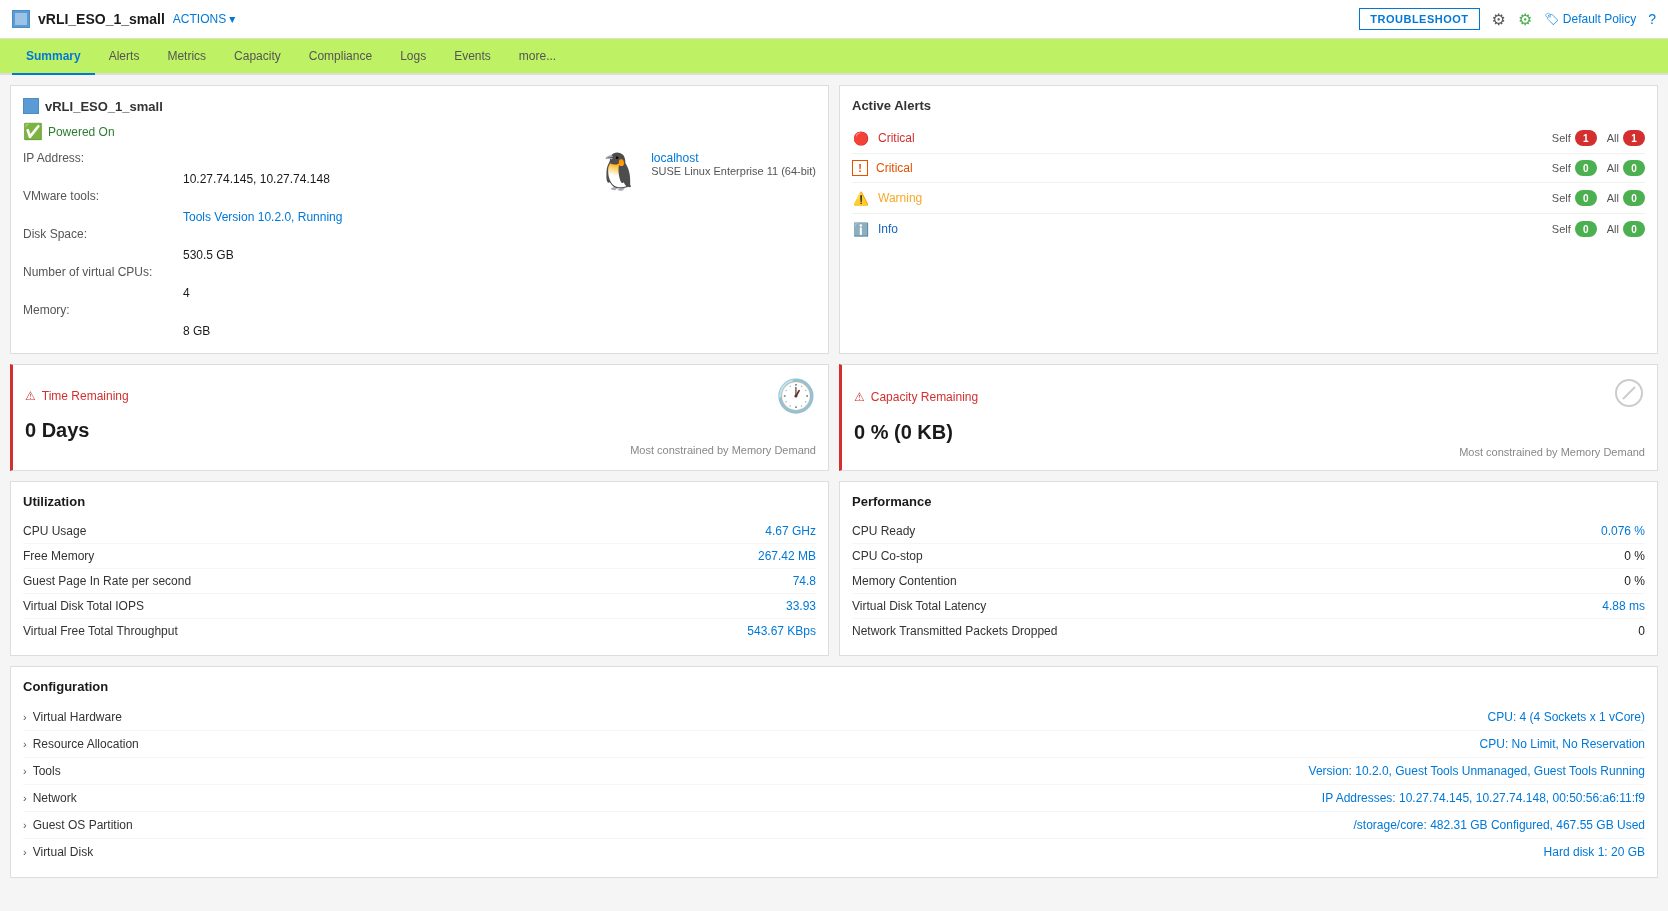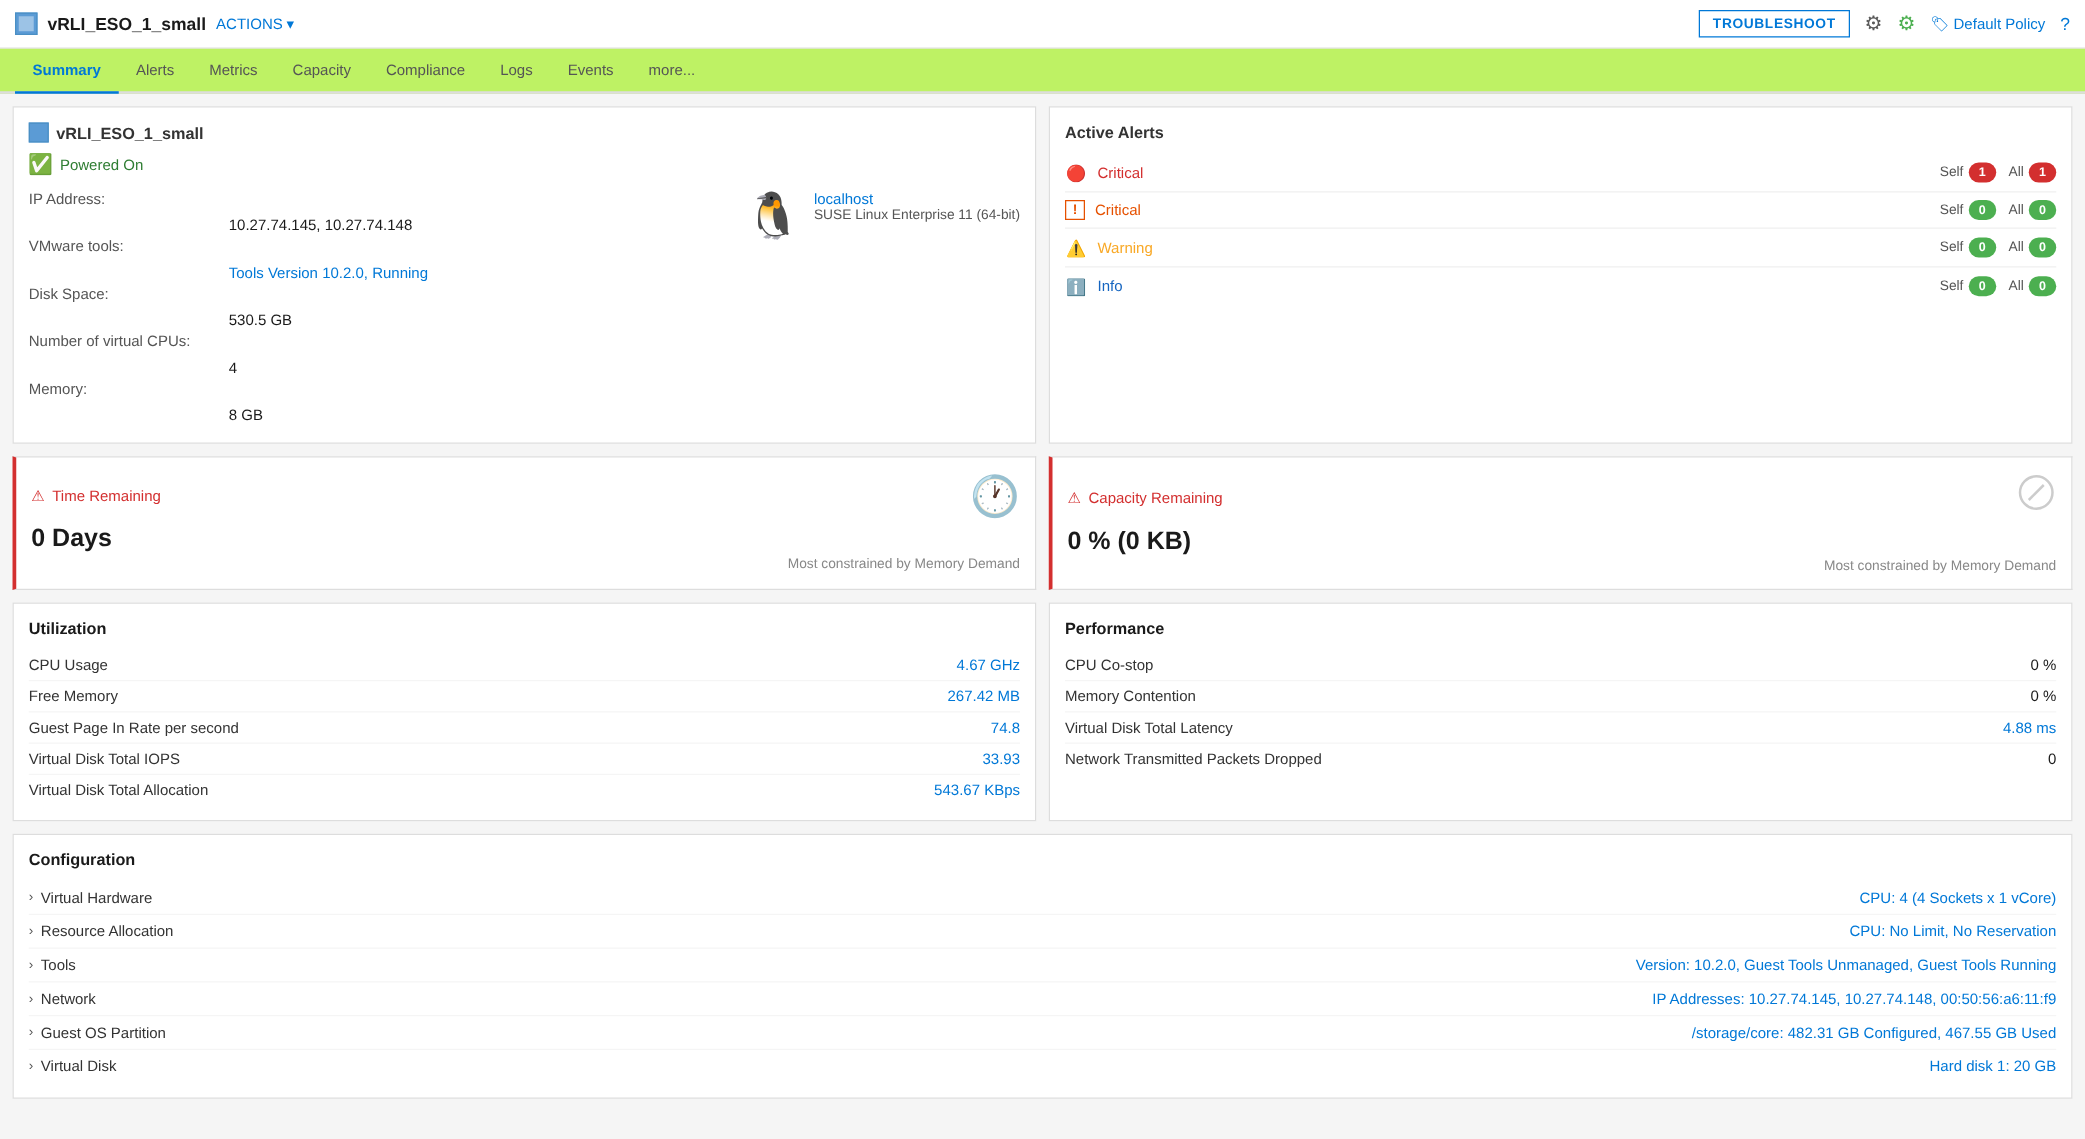--- a/index.html
+++ b/index.html
@@ -269,28 +269,32 @@
     </div>
     <div class="metric-row">
       <span class="metric-label">Guest Page In Rate per second</span>
       <span class="metric-value">74.8</span>
     </div>
     <div class="metric-row">
       <span class="metric-label">Virtual Disk Total IOPS</span>
       <span class="metric-value">33.93</span>
     </div>
     <div class="metric-row">
-      <span class="metric-label">Virtual Disk Total Allocation</span>
+      <span class="metric-label">Virtual Free Total Throughput</span>
       <span class="metric-value">543.67 KBps</span>
     </div>
   </div>
 
   <div class="card">
     <div class="section-title">Performance</div>
     <div class="metric-row">
+      <span class="metric-label">CPU Ready</span>
+      <span class="metric-value">0.076 %</span>
+    </div>
+    <div class="metric-row">
       <span class="metric-label">CPU Co-stop</span>
       <span class="metric-value zero">0 %</span>
     </div>
     <div class="metric-row">
       <span class="metric-label">Memory Contention</span>
       <span class="metric-value zero">0 %</span>
     </div>
     <div class="metric-row">
       <span class="metric-label">Virtual Disk Total Latency</span>
       <span class="metric-value">4.88 ms</span>

